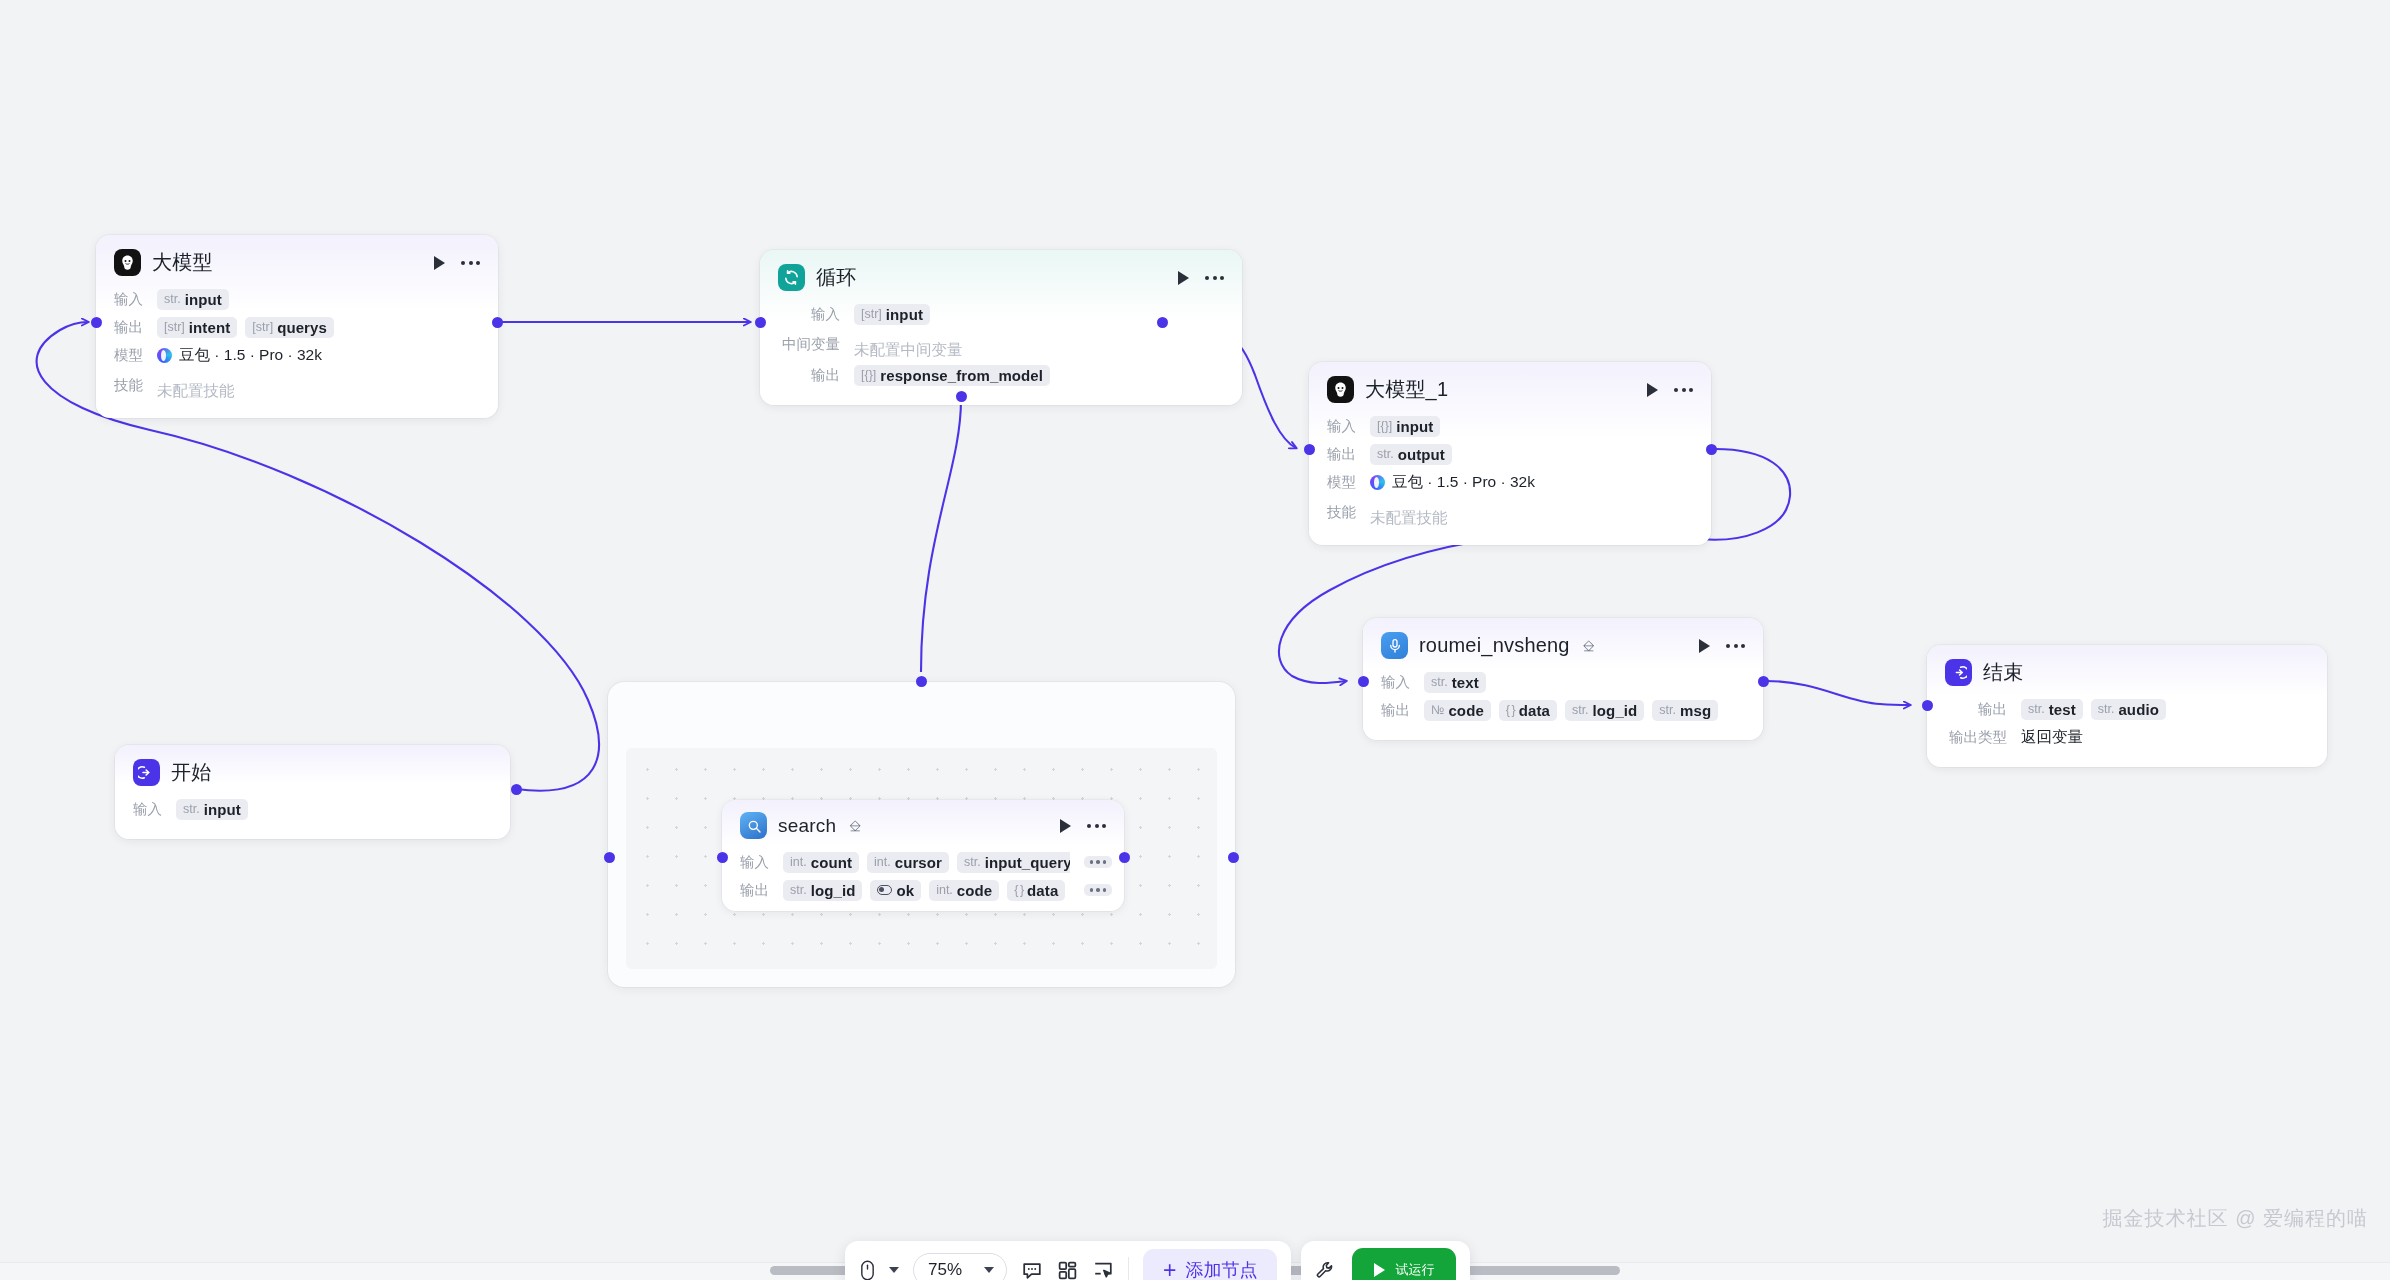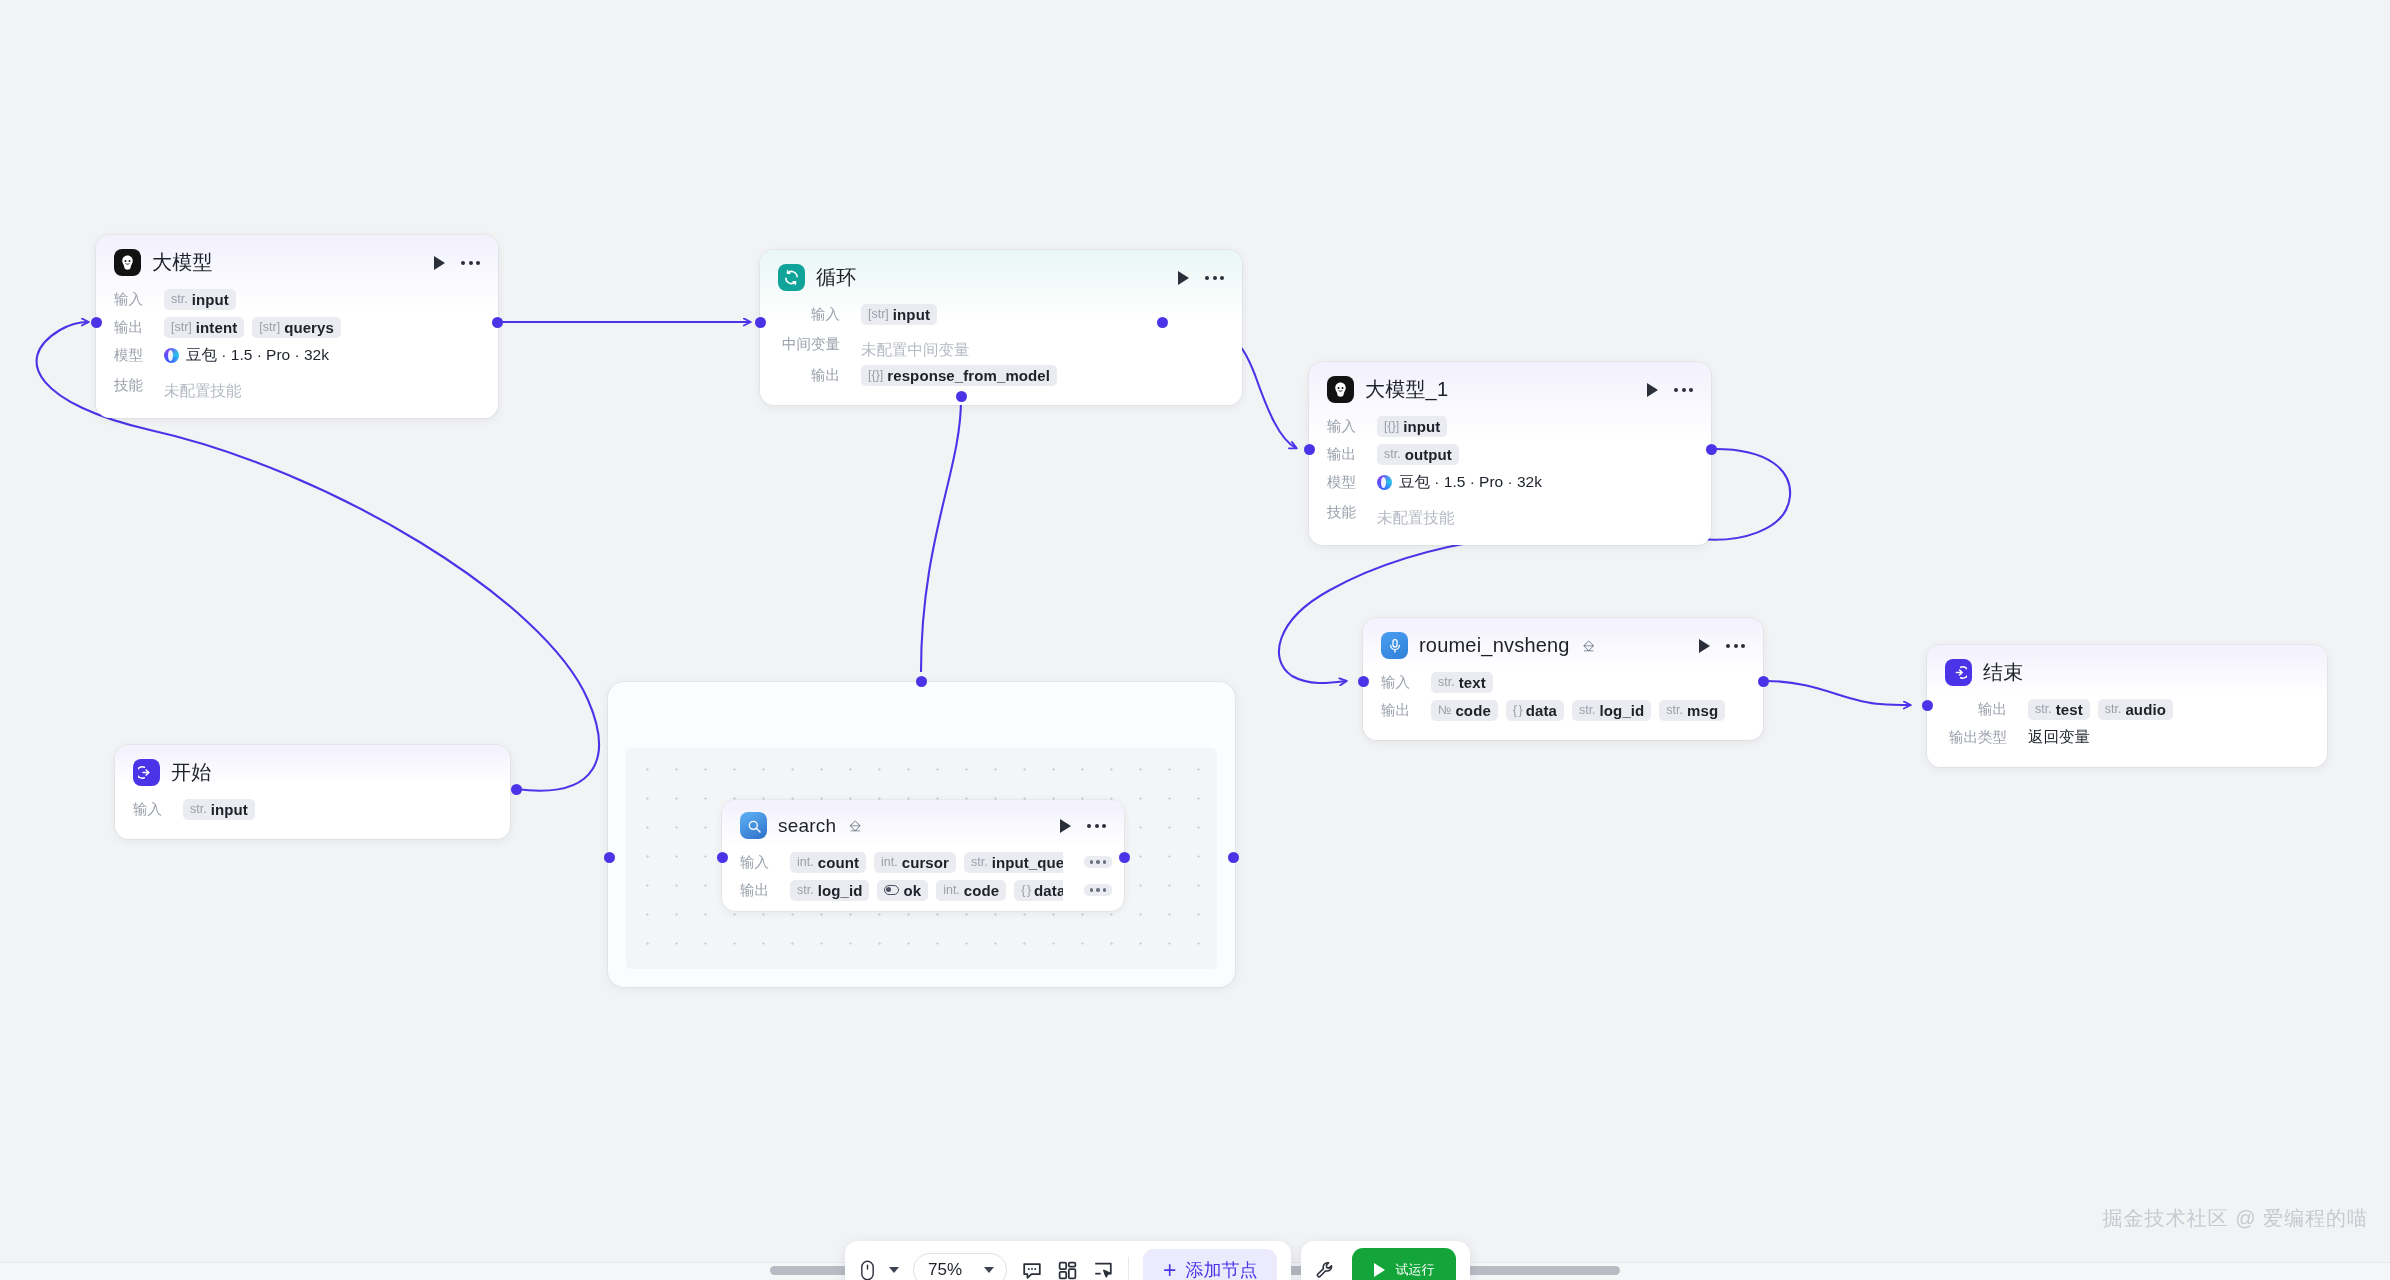--- a/index.html
+++ b/index.html
@@ -54,21 +54,21 @@
   }
   .play-btn {
     width:0;height:0;border-left:11px solid #2b2f3a;
     border-top:7px solid transparent;border-bottom:7px solid transparent;
     cursor:pointer;
   }
   .dots-btn { display:flex; gap:3.5px; cursor:pointer; align-items:center;}
   .dots-btn i { width:4px;height:4px;border-radius:50%;background:#2b2f3a;display:block;}
 
   
-  .row { display:flex; align-items:center; gap:21px; min-height:28px; }
+  .row { display:flex; align-items:center; gap:14px; min-height:28px; }
   .row-label {
     font-size: 14.5px; color:#9aa0ab; white-space:nowrap;
     flex:0 0 auto;
   }
   .row-label.wide { min-width:62px; text-align:right;}
   .row-vals { display:flex; align-items:center; gap:8px; flex-wrap:nowrap; }
   .tag {
     display:inline-flex; align-items:center; gap:4px;
     background:#ebecf2; border-radius:5px;
     padding:2px 7px; white-space:nowrap;

